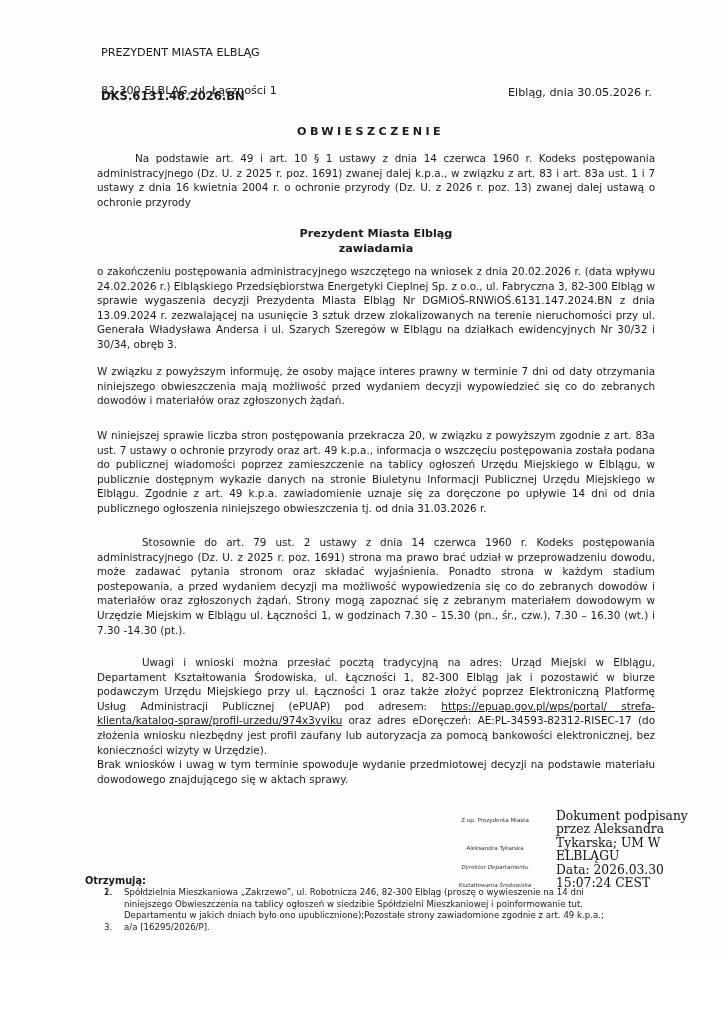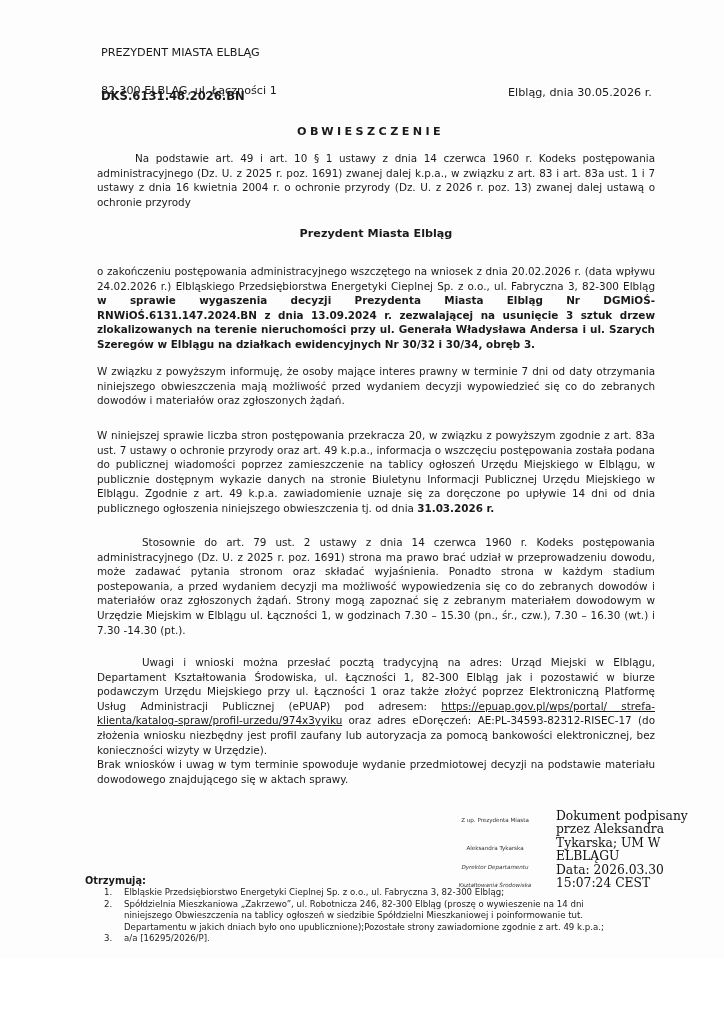--- a/index.html
+++ b/index.html
@@ -9,21 +9,21 @@
   .abs { position: absolute; }
   .hdr-line { font-size: 11.2px; line-height: 16px; white-space: nowrap; }
   .signature-no { font-weight: bold; font-size: 11.6px; white-space: nowrap; }
   .date { font-size: 11.2px; white-space: nowrap; }
   .title { font-weight: bold; font-size: 11.2px; letter-spacing: 3.4px; white-space: nowrap; }
   .para { font-size: 10.4px; line-height: 14.6px; text-align: justify; width: 558px; }
   .para p { margin: 0; }
   .indent { text-indent: 38px; }
   .indent-big { text-indent: 45px; }
   .center-h { text-align: center; font-weight: bold; font-size: 11.2px; line-height: 15px; width: 558px; }
-  b { font-weight: bold; }
+  b { font-weight: normal; }
   u { text-decoration: underline; }
   .small-sig { font-size: 5.6px; color: #333; text-align: center; width: 80px; font-family: "DejaVu Sans", sans-serif; }
   .small-sig.italic { font-style: italic; }
   .esig { font-family: "DejaVu Serif", serif; font-size: 12.3px; line-height: 13.4px; color: #111; width: 180px; }
   .recv-label { font-weight: bold; font-size: 9.8px; }
   .recv-list { font-size: 8.6px; line-height: 11.6px; width: 540px; }
   .recv-item { position: relative; padding-left: 34px; }
   .recv-num { position: absolute; left: 14px; top: 0; }
 </style>
 </head>
@@ -37,20 +37,21 @@
   <div class="abs date" style="left:508px; top:86px;">Elbląg, dnia 30.05.2026 r.</div>
 
   <div class="abs title" style="left:297px; top:125px;text-align:center;">OBWIESZCZENIE</div>
 
   <div class="abs para" style="left:97px; top:151px;">
     <p class="indent">Na podstawie art. 49 i art. 10 § 1 ustawy z dnia 14 czerwca 1960 r. Kodeks postępowania administracyjnego (Dz. U. z 2025 r. poz. 1691) zwanej dalej k.p.a., w związku z art. 83 i art. 83a ust. 1 i 7 ustawy z dnia 16 kwietnia 2004 r. o ochronie przyrody (Dz. U. z 2026 r. poz. 13) zwanej dalej ustawą o ochronie przyrody</p>
   </div>
 
   <div class="abs center-h" style="left:97px; top:226px;">
     <div>Prezydent Miasta Elbląg</div>
+    <div>zawiadamia</div>
   </div>
 
   <div class="abs para" style="left:97px; top:264px;">
     <p><span>o zakończeniu postępowania administracyjnego wszczętego na wniosek z dnia 20.02.2026 r. (data wpływu 24.02.2026 r.) Elbląskiego Przedsiębiorstwa Energetyki Cieplnej Sp. z o.o., ul. Fabryczna 3, 82-300 Elbląg </span><b>w sprawie wygaszenia decyzji Prezydenta Miasta Elbląg Nr DGMiOŚ-RNWiOŚ.6131.147.2024.BN z dnia 13.09.2024 r. zezwalającej na usunięcie 3 sztuk drzew zlokalizowanych na terenie nieruchomości przy ul. Generała Władysława Andersa i ul. Szarych Szeregów w Elblągu na działkach ewidencyjnych Nr 30/32 i 30/34, obręb 3.</b></p>
   </div>
 
   <div class="abs para" style="left:97px; top:364px;">
     <p>W związku z powyższym informuję, że osoby mające interes prawny w terminie 7 dni od daty otrzymania niniejszego obwieszczenia mają możliwość przed wydaniem decyzji wypowiedzieć się co do zebranych dowodów i materiałów oraz zgłoszonych żądań.</p>
   </div>
 
@@ -78,21 +79,20 @@
     <div>Tykarska; UM W</div>
     <div>ELBLĄGU</div>
     <div>Data: 2026.03.30</div>
     <div>15:07:24 CEST</div>
   </div>
 
   <div class="abs recv-label" style="left:85px; top:875px;">Otrzymują:</div>
   <div class="abs recv-list" style="left:90px; top:887px;">
     <div class="recv-item">
       <span class="recv-num">1.</span>
-      <span>Elbląskie Przedsiębiorstwo Energetyki Cieplnej Sp. z o.o., ul. Fabryczna 3, 82-300 Elbląg;</span>
     </div>
     <div class="recv-item">
       <span class="recv-num">2.</span>
       <span>Spółdzielnia Mieszkaniowa „Zakrzewo”, ul. Robotnicza 246, 82-300 Elbląg (proszę o wywieszenie na 14 dni niniejszego Obwieszczenia na tablicy ogłoszeń w siedzibie Spółdzielni Mieszkaniowej i poinformowanie tut. Departamentu w jakich dniach było ono upublicznione);Pozostałe strony zawiadomione zgodnie z art. 49 k.p.a.;</span>
     </div>
     <div class="recv-item">
       <span class="recv-num">3.</span>
       <span>a/a [16295/2026/P].</span>
     </div>
   </div>

